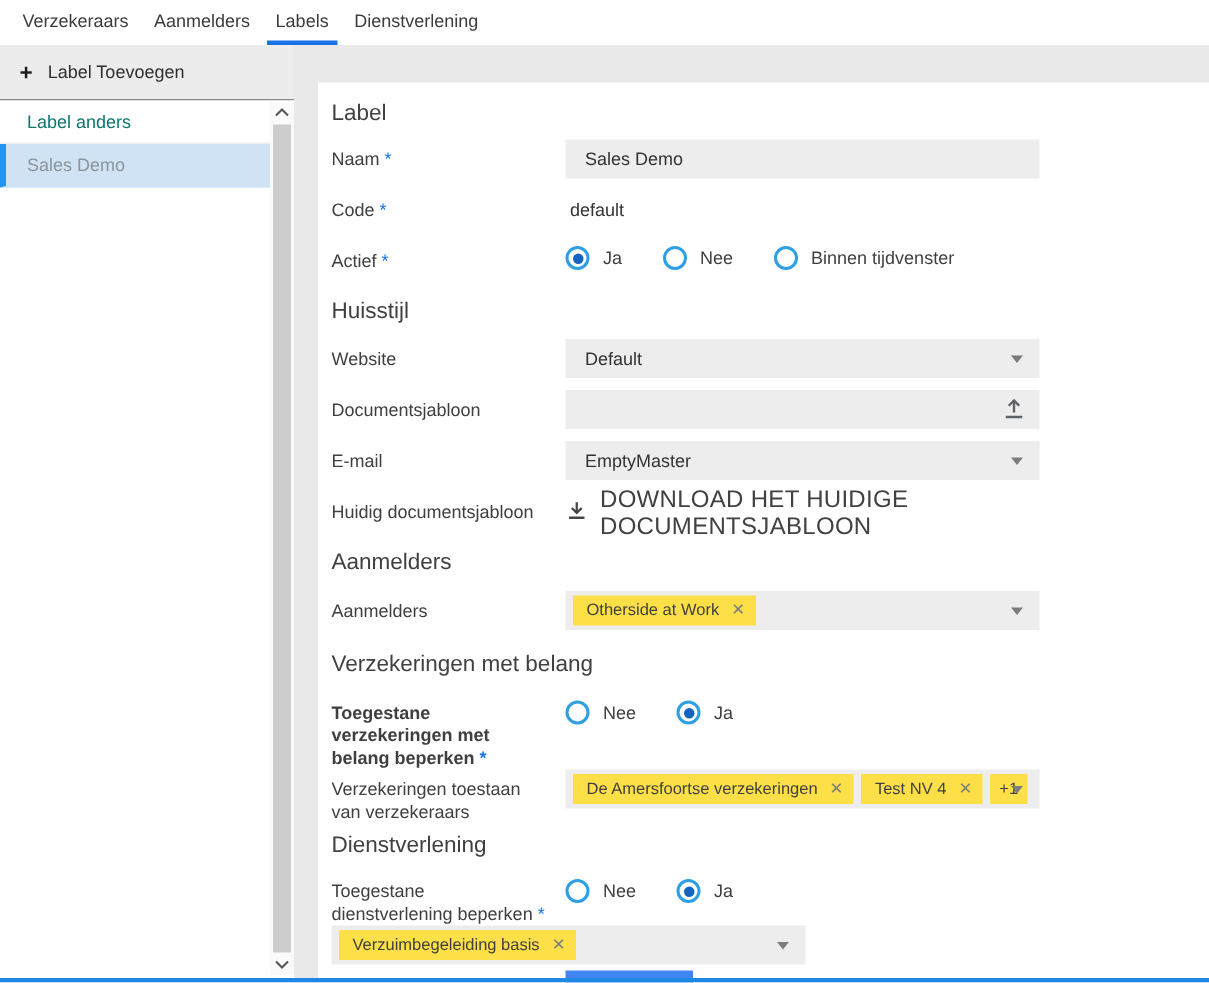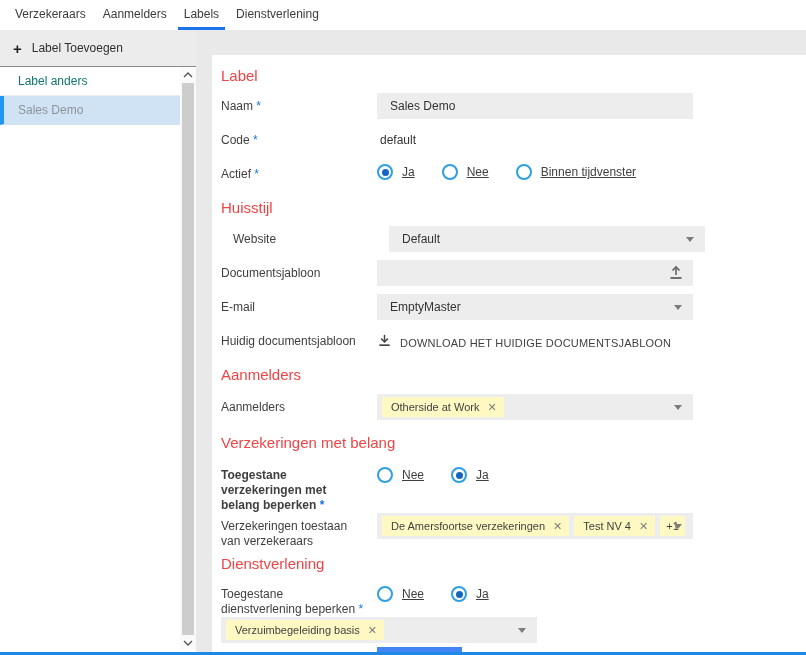--- a/index.html
+++ b/index.html
@@ -26,62 +26,62 @@
                       color:#8d9499;border-bottom-color:#cfe3f4;}
   .side-scroll{position:absolute;left:180px;top:38px;bottom:5px;width:16px;background:#fafafa;}
   .sc-arrow{position:absolute;left:0;width:16px;height:14px;display:flex;align-items:center;
             justify-content:center;color:#555;cursor:pointer;}
   .sc-arrow.up{top:0;} .sc-arrow.down{bottom:0;}
   .sc-thumb{position:absolute;left:2px;width:12px;top:15px;bottom:15px;background:#cdcdcd;cursor:pointer;}
   
   .main{position:absolute;left:196px;top:30px;right:0;bottom:0;background:#e9e9e9;}
   .card{position:absolute;left:16px;top:25px;right:0;bottom:0;background:#fff;
         padding:12px 0 0 9px;box-sizing:border-box;overflow:hidden;}
-  .sec-title{font-size:15px;font-weight:400;color:#ef4444;line-height:18px;margin:0;}
+  .sec-title{font-size:15px;font-weight:400;color:#404040;line-height:18px;margin:0;}
   .mt0{margin-top:0;} 
   .frow{display:flex;align-items:flex-start;margin:0;}
   .flabel{width:156px;flex:none;font-size:12px;line-height:15px;color:#3f3f3f;
           padding:6px 12px 0 0;box-sizing:border-box;}
   .req{color:#1a73e8;}
   .fvalue{width:316px;flex:none;position:relative;}
   .tbox{width:316px;height:26px;background:#ededed;border:0;outline:none;font-size:12px;
         color:#333;padding:0 13px;box-sizing:border-box;font-family:inherit;display:block;}
   .static-val{font-size:12px;color:#333;padding-top:6px;padding-left:3px;}
   .ddl{width:316px;height:26px;background:#ededed;line-height:26px;padding-left:13px;
        font-size:12px;color:#333;box-sizing:border-box;position:relative;cursor:pointer;}
   .dd-arrow{position:absolute;right:11px;top:11px;width:0;height:0;
             border-left:4.5px solid transparent;border-right:4.5px solid transparent;
             border-top:5.5px solid #7c7c7c;}
   .upl-icon{position:absolute;right:9px;top:5px;color:#5f6368;cursor:pointer;}
   .dl-row{display:flex;align-items:center;gap:8px;padding-top:5px;height:24px;box-sizing:border-box;}
   .dl-icon{color:#444;flex:none;cursor:pointer;}
-  .dl-text{font-size:11px;color:#414141;letter-spacing:.2px;cursor:pointer;}
+  .dl-text{font-size:16px;color:#414141;letter-spacing:.2px;cursor:pointer;}
   .ms{width:316px;min-height:26px;background:#ededed;display:flex;align-items:center;gap:5px;
       padding:3px 26px 3px 5px;box-sizing:border-box;position:relative;}
-  .chip{height:20px;background:#fef9c3;display:flex;align-items:center;gap:8px;
+  .chip{height:20px;background:#fde047;display:flex;align-items:center;gap:8px;
         padding:0 7px 0 9px;font-size:11px;color:#3f3f3f;white-space:nowrap;}
   .chip-x{color:#7d7d7d;font-size:11px;font-weight:700;cursor:pointer;line-height:1;}
   .chip.plus-chip{padding:0 6px;gap:0;}
-  .rgroup{display:flex;padding-top:3px;text-decoration:underline;}
+  .rgroup{display:flex;padding-top:3px;}
   .ropt{display:flex;align-items:center;gap:9px;font-size:12px;color:#3f3f3f;
         margin-right:27px;cursor:pointer;}
   .rc{width:16px;height:16px;border-radius:50%;border:2px solid #2e9fe3;box-sizing:border-box;
       background:#fff;position:relative;flex:none;}
   .rc.sel::after{content:"";position:absolute;left:2.5px;top:2.5px;right:2.5px;bottom:2.5px;
       border-radius:50%;background:#1565c0;}
   .h34{min-height:34px;} .h26{min-height:26px;}
   
   .footer{display:flex;align-items:center;margin-top:4px;}
   .cancel-btn{width:156px;flex:none;text-align:right;padding-right:16px;box-sizing:border-box;
               font-size:11.5px;font-weight:500;color:#3f3f3f;letter-spacing:.3px;cursor:pointer;}
   .save-btn{background:#4285f4;color:#fff;border:0;font-family:inherit;font-size:11.5px;
             font-weight:700;letter-spacing:.4px;padding:8px 13px;cursor:pointer;}
   .bottom-line{position:absolute;left:0;right:0;bottom:0;height:3px;background:#1e88e5;z-index:20;}
   
-  .mt8{margin-top:8px;} .mt9{margin-top:9px;margin-left:12px;} .mt10{margin-top:10px;} .mt12{margin-top:12px;}
+  .mt8{margin-top:8px;} .mt9{margin-top:9px;} .mt10{margin-top:10px;} .mt12{margin-top:12px;}
   .mt14{margin-top:14px;} .mt6{margin-top:6px;}
 </style>
 </head>
 <body>
 
 <div class="tabbar">
   <div class="tab">Verzekeraars</div>
   <div class="tab">Aanmelders</div>
   <div class="tab active">Labels</div>
   <div class="tab">Dienstverlening</div>

